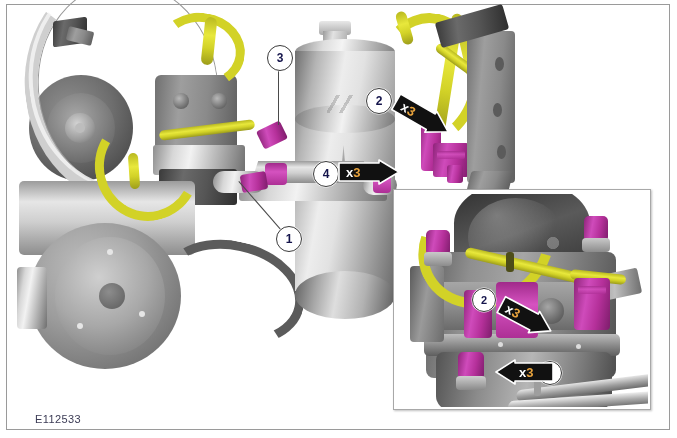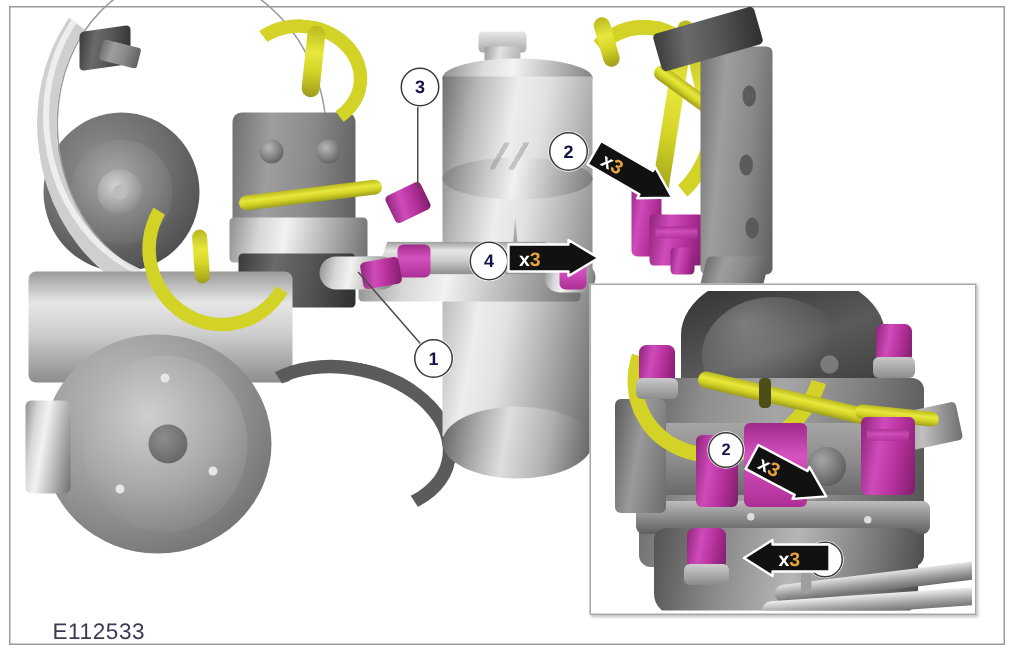--- a/index.html
+++ b/index.html
@@ -47,21 +47,21 @@
   .xtag .xt{font-family:"Liberation Sans",sans-serif;font-size:13px;font-weight:bold;fill:#ffffff;}
   .xtag .xt3{fill:#e8a33d;}
 
   
   .inset{position:absolute;left:386px;top:184px;width:258px;height:221px;
          background:#ffffff;border:1px solid #a8a8a8;box-sizing:border-box;
          box-shadow:1px 1px 2px rgba(0,0,0,.25);overflow:hidden;z-index:30;}
   .inset-canvas{position:absolute;left:4px;top:4px;width:250px;height:213px;overflow:hidden;background:#fff;}
 
   
-  .figid{position:absolute;left:28px;top:408px;font-size:15px;color:#3b3b55;
+  .figid{position:absolute;left:28px;top:408px;font-size:11px;color:#3b3b55;
          letter-spacing:.4px;font-family:"Liberation Sans",sans-serif;}
 
   .rnd{border-radius:50%;}
   .ell{border-radius:50% / 50%;}
 </style>
 </head>
 <body>
 
 <div id="figure">
 

